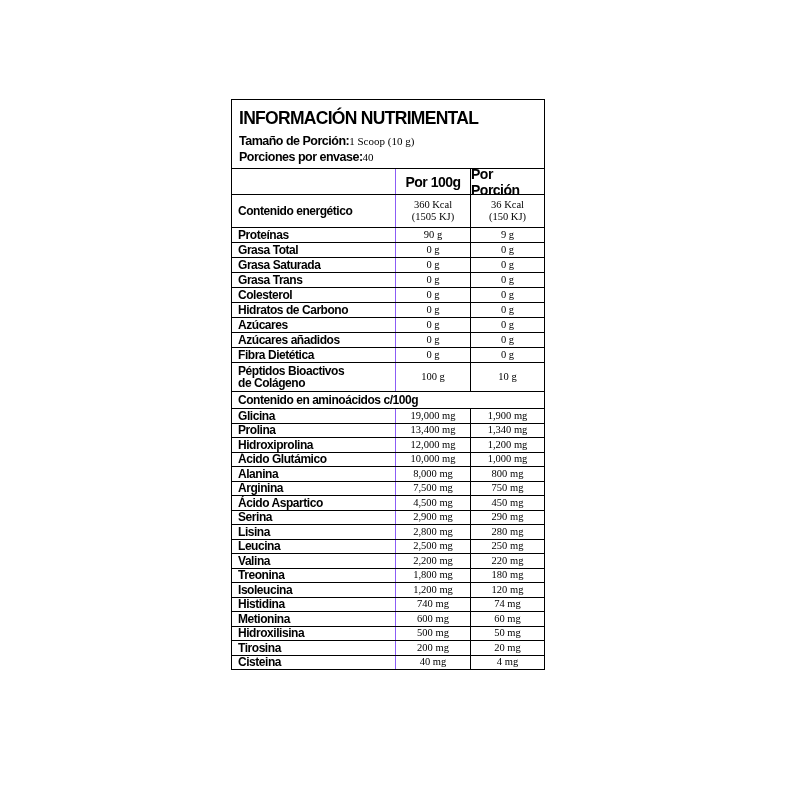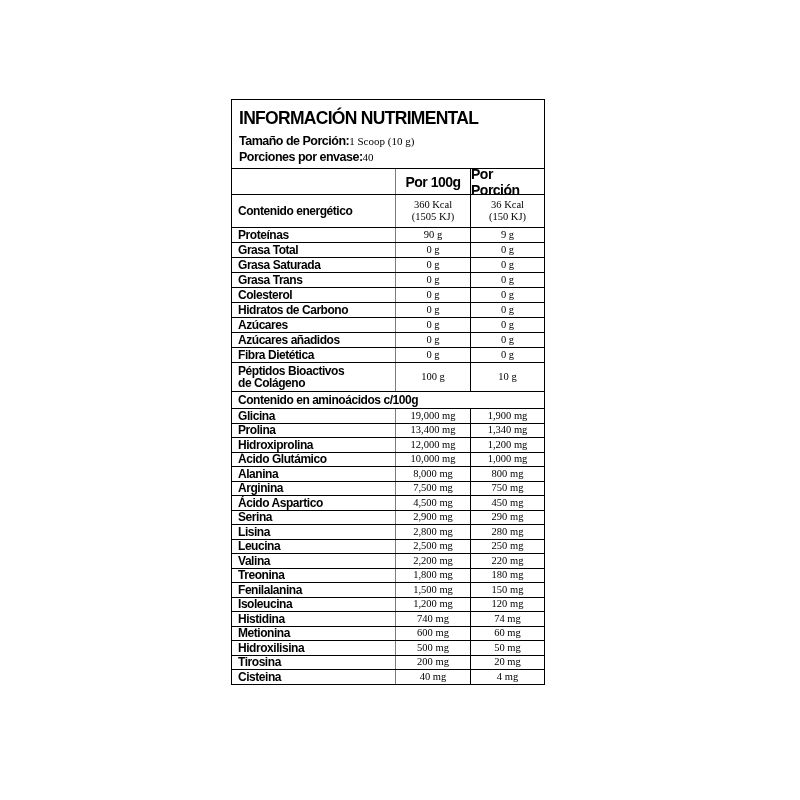--- a/index.html
+++ b/index.html
@@ -338,29 +338,20 @@
         <div class="row">
           <div class="cell c1">Treonina</div>
           <div class="cell c2">
             <span class="val">1,800 mg</span>
           </div>
           <div class="cell c3">
             <span class="val">180 mg</span>
           </div>
         </div>
 
-        <div class="row">
-          <div class="cell c1">Fenilalanina</div>
-          <div class="cell c2">
-            <span class="val">1,500 mg</span>
-          </div>
-          <div class="cell c3">
-            <span class="val">150 mg</span>
-          </div>
-        </div>
 
         <div class="row">
           <div class="cell c1">Isoleucina</div>
           <div class="cell c2">
             <span class="val">1,200 mg</span>
           </div>
           <div class="cell c3">
             <span class="val">120 mg</span>
           </div>
         </div>

